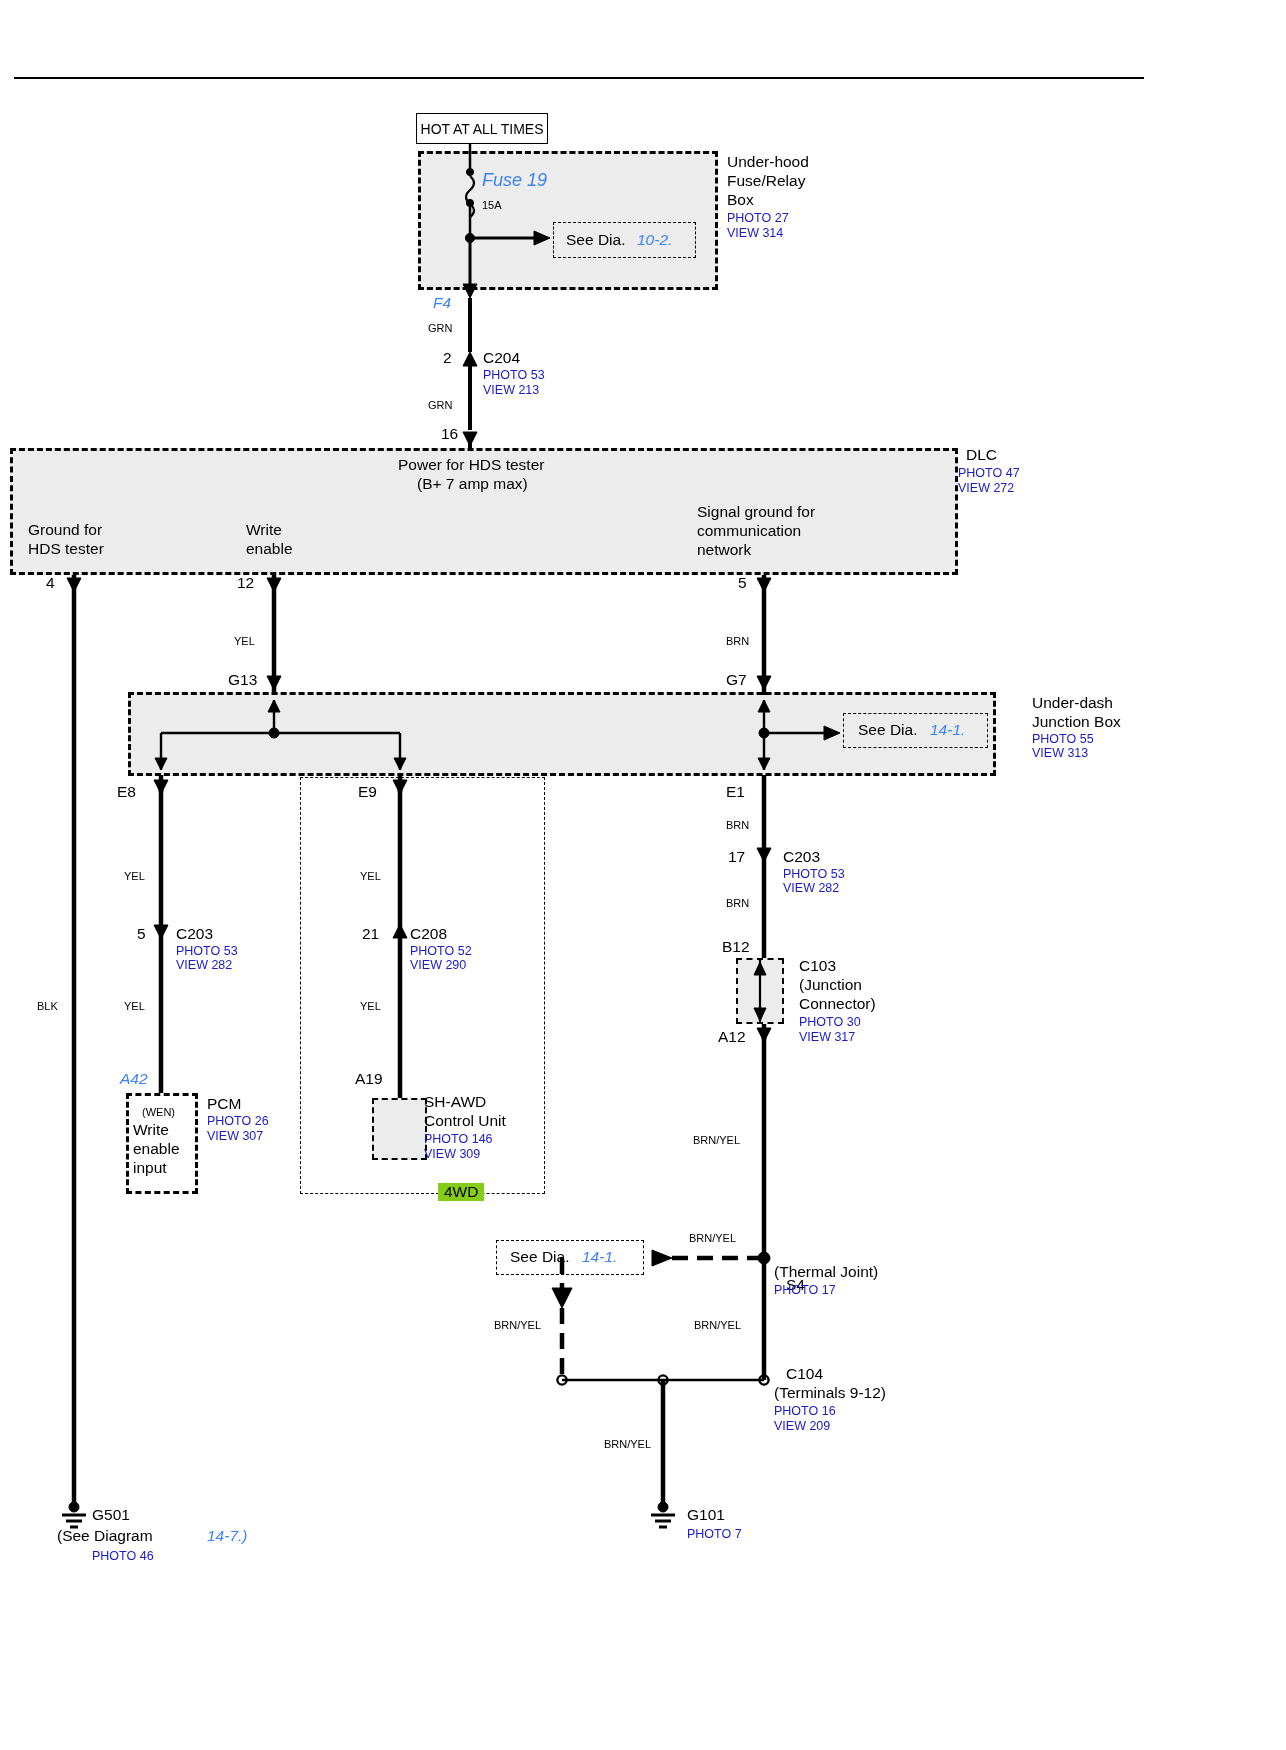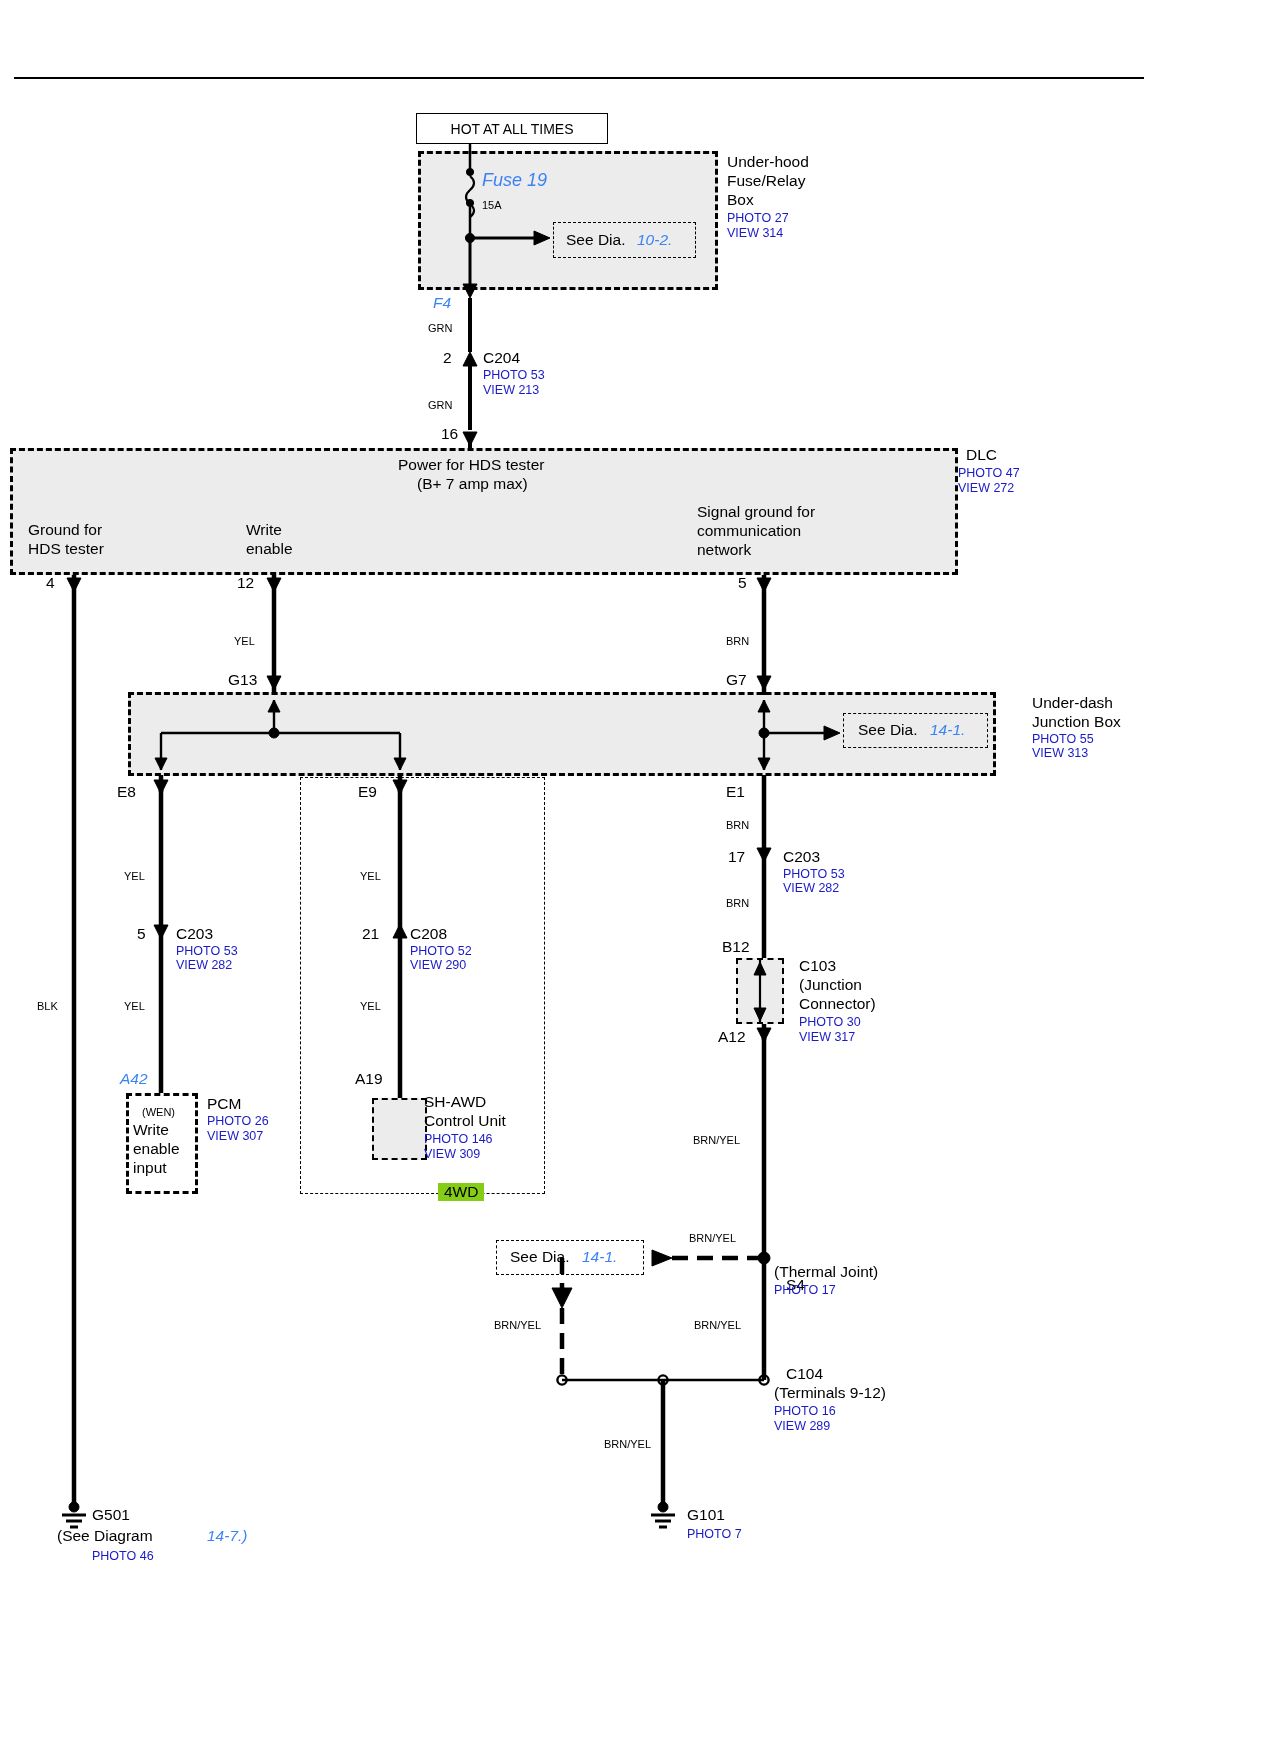--- a/index.html
+++ b/index.html
@@ -98,21 +98,21 @@
     pointer-events: none;
   }
 </style>
 </head>
 <body>
 
 <div id="page">
 
   <div class="title-rule"></div>
 
-  <div class="box-solid" style="left:416px; top:113px; width:192px; height:31px;">
+  <div class="box-solid" style="left:416px; top:113px; width:132px; height:31px;">
     <div class="center-txt">HOT AT ALL TIMES</div>
   </div>
 
   <div class="box-dash" style="left:418px; top:151px; width:300px; height:139px;"></div>
   <div class="lbl blue" style="left:482px; top:171px; font-size:18px;">Fuse 19</div>
   <div class="lbl sm" style="left:482px; top:198px;">15A</div>
 
   <div class="box-thin-dash" style="left:553px; top:222px; width:143px; height:36px;"></div>
   <div class="lbl" style="left:566px; top:231px;">See Dia.</div>
   <div class="lbl blue" style="left:637px; top:231px;">10-2.</div>
@@ -236,21 +236,21 @@
   <div class="lbl" style="left:786px; top:1276px;">S4</div>
   <div class="lbl" style="left:774px; top:1263px;">(Thermal Joint)</div>
   <div class="lbl bluesm" style="left:774px; top:1283px;">PHOTO 17</div>
 
   <div class="lbl sm" style="left:494px; top:1318px;">BRN/YEL</div>
   <div class="lbl sm" style="left:694px; top:1318px;">BRN/YEL</div>
 
   <div class="lbl" style="left:786px; top:1365px;">C104</div>
   <div class="lbl" style="left:774px; top:1384px;">(Terminals 9-12)</div>
   <div class="lbl bluesm" style="left:774px; top:1404px;">PHOTO 16</div>
-  <div class="lbl bluesm" style="left:774px; top:1419px;">VIEW 289</div>
+  <div class="lbl bluesm" style="left:774px; top:1419px;">VIEW 209</div>
 
   <div class="lbl sm" style="left:604px; top:1437px;">BRN/YEL</div>
 
   <div class="lbl" style="left:92px; top:1506px;">G501</div>
   <div class="lbl" style="left:57px; top:1527px;">(See Diagram</div>
   <div class="lbl blue" style="left:207px; top:1527px;">14-7.)</div>
   <div class="lbl bluesm" style="left:92px; top:1549px;">PHOTO 46</div>
 
   <div class="lbl" style="left:687px; top:1506px;">G101</div>
   <div class="lbl bluesm" style="left:687px; top:1527px;">PHOTO 7</div>

